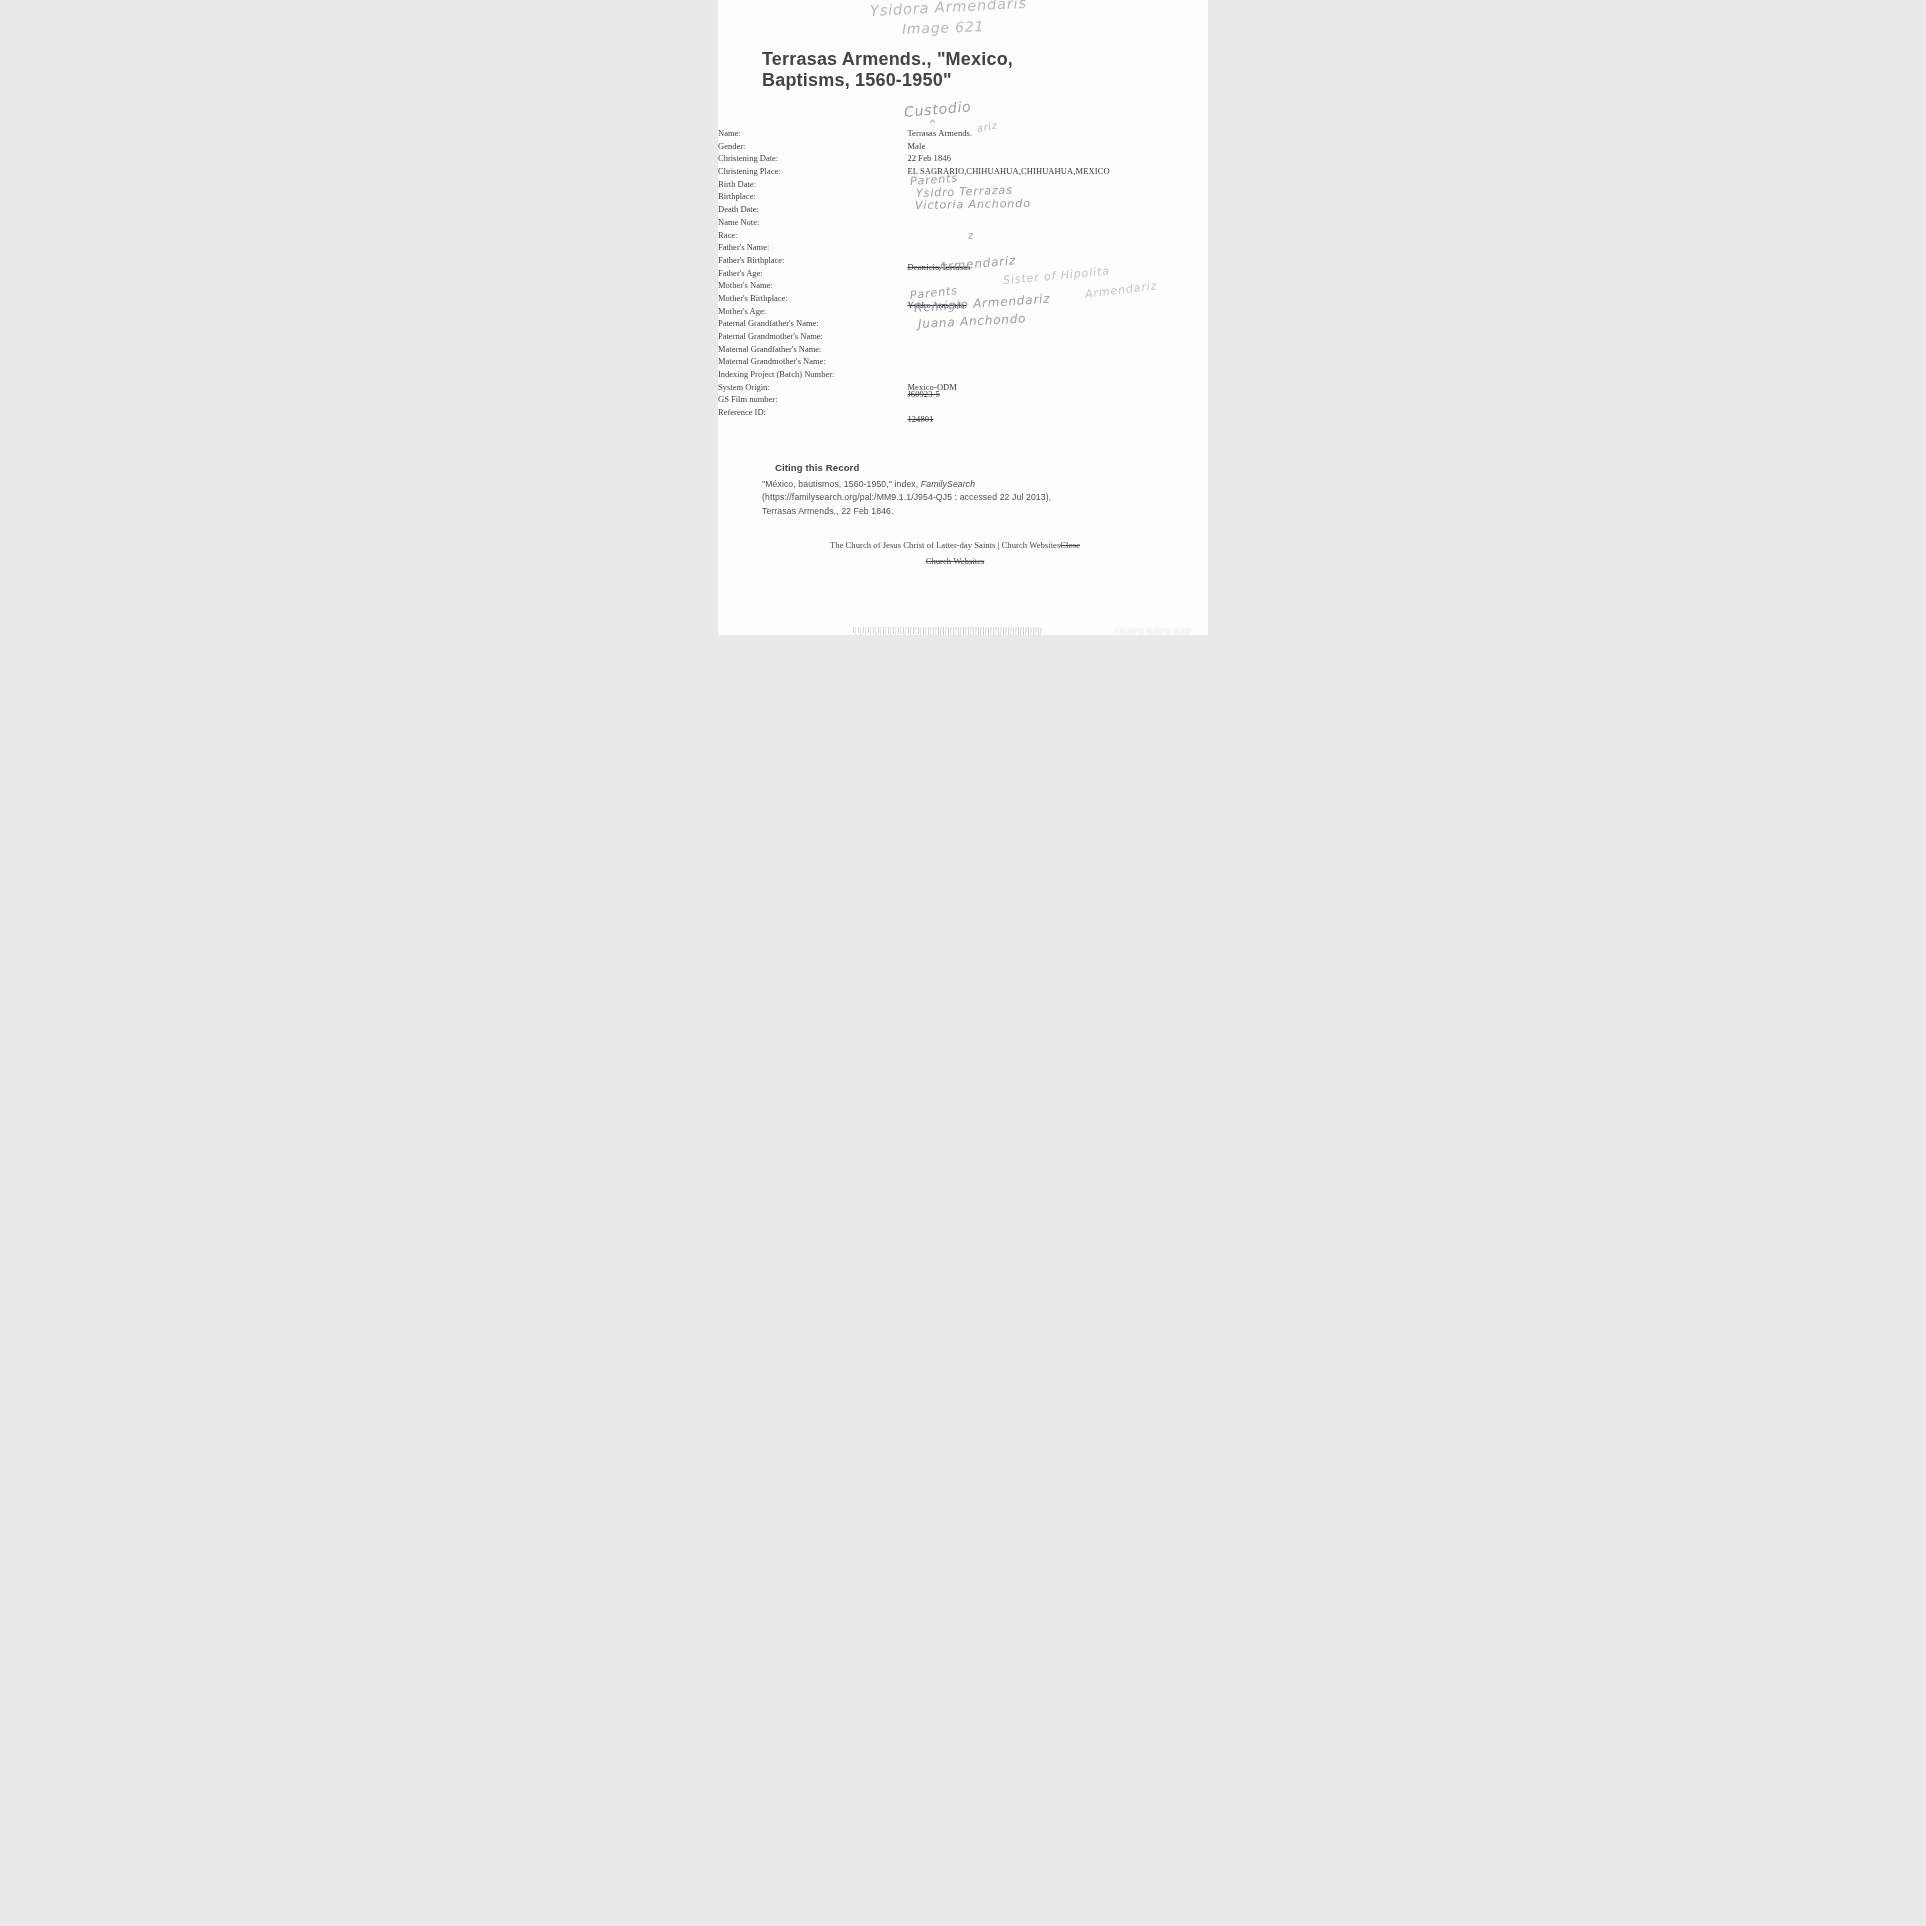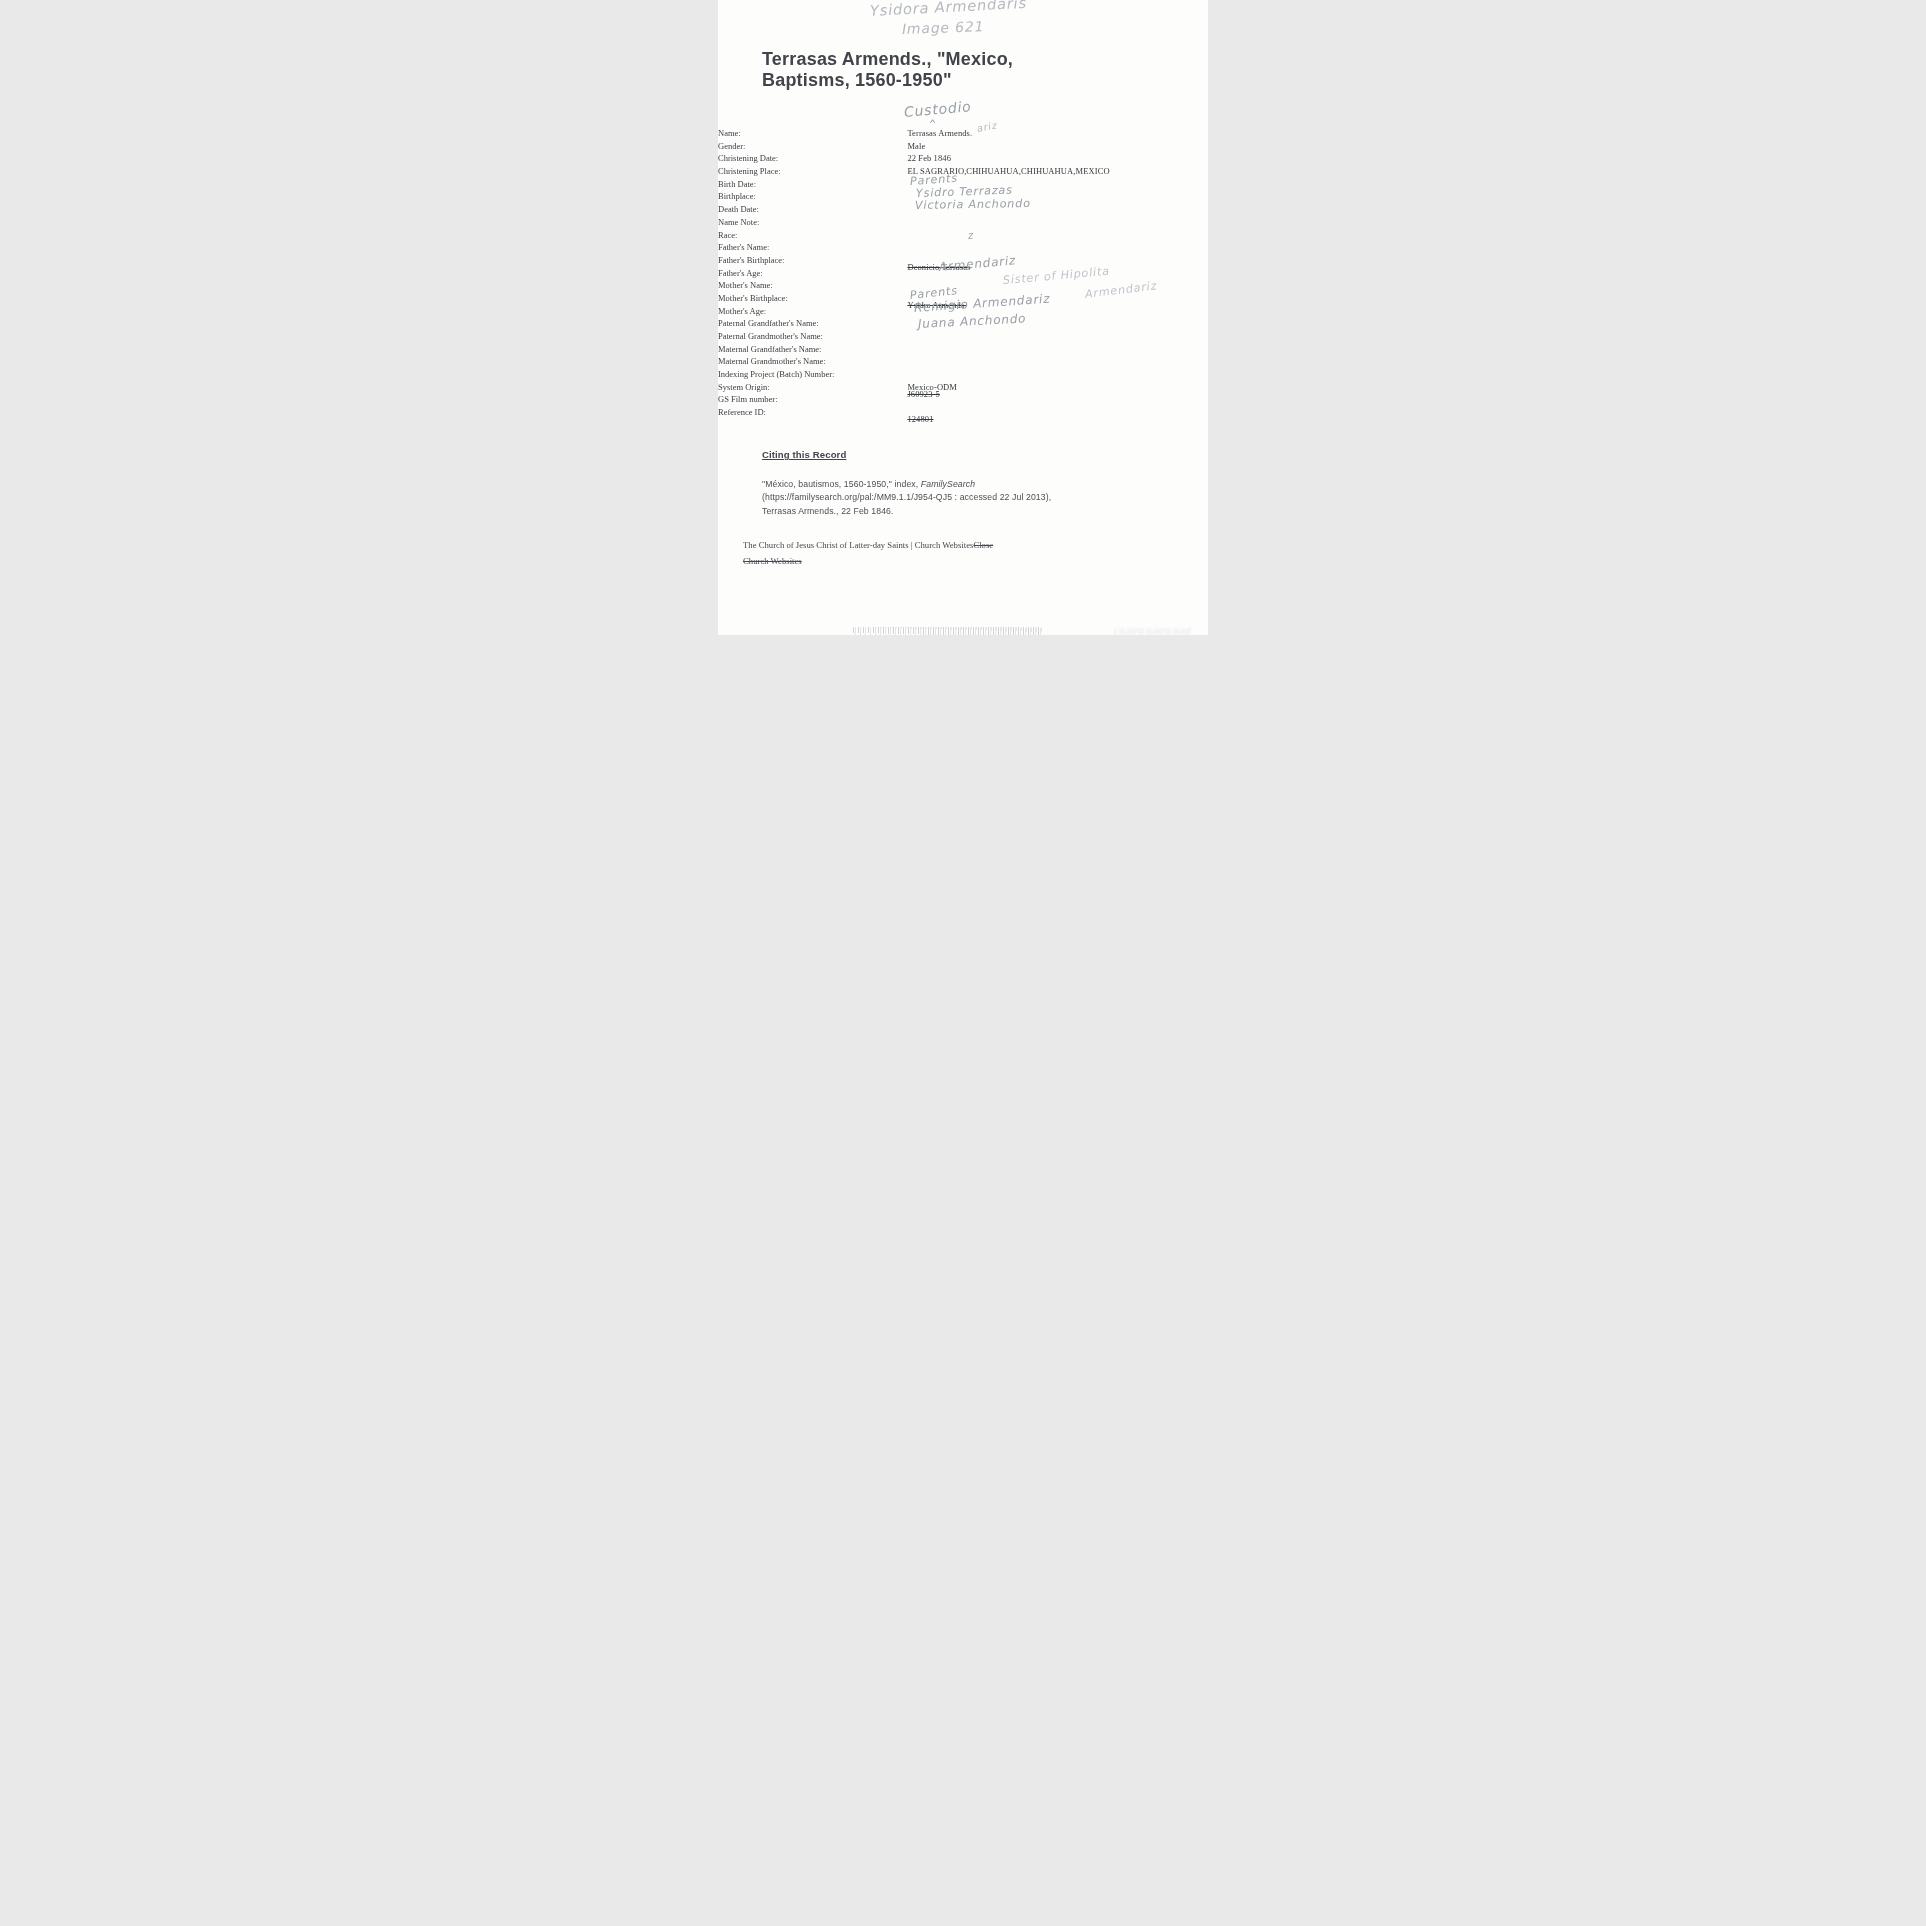--- a/index.html
+++ b/index.html
@@ -24,35 +24,35 @@
     color:#414549; white-space:pre-line;
   }
   
   .record { position:absolute; left:0; top:127px; width:490px; }
   .row { display:flex; height:12.7px; line-height:12.7px; font-size:8.5px; }
   .lbl { width:184px; color:#3d4145; }
   .val { padding-left:5.4px; color:#35393d; letter-spacing:0.1px; }
   .struck { text-decoration:line-through; text-decoration-thickness:1px;margin-top:20px; }
   
   .cite-head {
-    position:absolute; left:44px; top:449px; margin:0;
+    position:absolute; left:44px; top:449px; margin:13px;
     font-family:"Liberation Sans", sans-serif; font-weight:bold;
-    font-size:9.6px; color:#42464a; letter-spacing:0.1px;text-decoration:underline;
+    font-size:9.6px; color:#42464a; letter-spacing:0.1px;
   }
   .cite-body {
     position:absolute; left:44px; top:469px; width:408px;
     font-family:"Liberation Sans", sans-serif; font-size:8.7px;
     line-height:1.56; color:#4b4f53; letter-spacing:0.1px;
     white-space:pre-line;
   }
   .cite-body em { font-style:italic; }
   
   .footer {
     position:absolute; left:25px; top:538px; width:424px;
-    font-size:8.7px; line-height:1.8; color:#45494d;
+    font-size:8.7px; line-height:1.8; color:#45494d;text-align:center;
   }
   
   .noise { position:absolute; pointer-events:none; }
   .noise1 {
     left:135px; top:627px; width:189px; height:8.5px; opacity:0.5;
     background:repeating-linear-gradient(93deg,
       rgba(95,100,106,0.55) 0 0.8px, transparent 0.8px 2.3px,
       rgba(120,126,132,0.35) 2.3px 3.5px, transparent 3.5px 5px);
     filter:blur(0.6px); border-radius:0.8px;
   }

